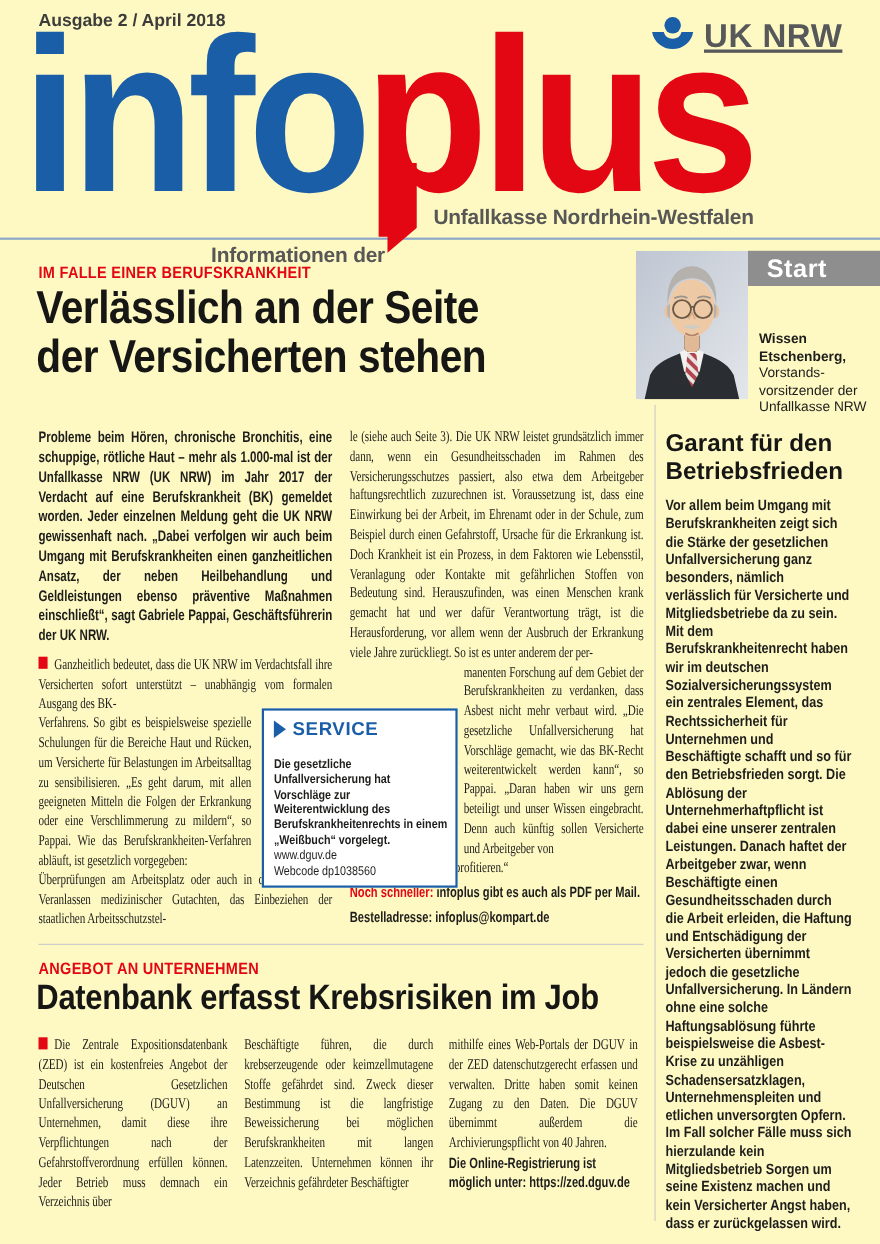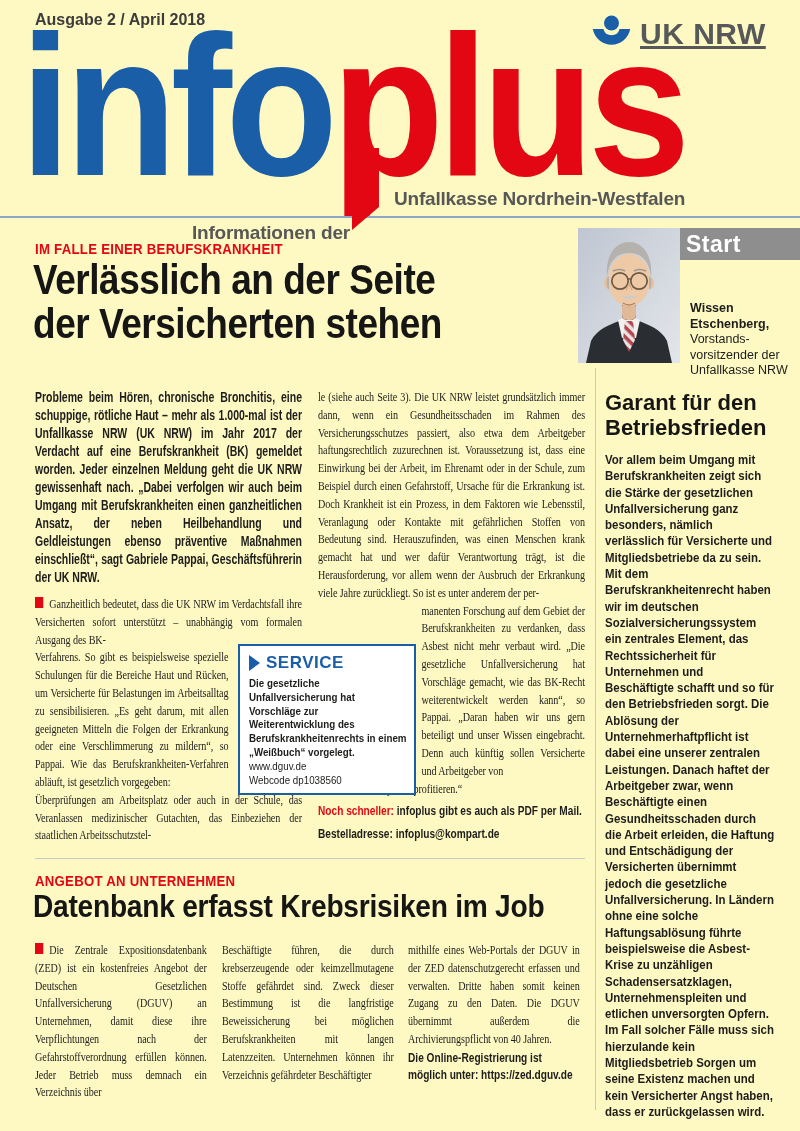--- a/index.html
+++ b/index.html
@@ -15,21 +15,21 @@
   .logo-text{font-size:30px;font-weight:bold;color:#57585a;letter-spacing:0.5px;text-decoration:underline;}
   .tagline-left{position:absolute;left:120px;top:188px;width:230px;text-align:right;
                 font-size:19px;font-weight:bold;color:#575756;letter-spacing:-0.2px;margin-top:34px;}
   .tagline-right{position:absolute;left:394px;top:188px;font-size:19px;font-weight:bold;
                  color:#575756;letter-spacing:-0.2px;white-space:nowrap;}
   .red-bar{position:absolute;left:352px;top:148px;width:27px;height:82px;background:#E30613;
            clip-path:polygon(0 0,100% 0,100% 72%,0 100%);}
   .blue-rule{position:absolute;left:0;top:216px;width:800px;height:2px;background:#8da8c7;}
   
   .start-tab{position:absolute;left:680px;top:228px;width:120px;height:32px;background:#8e8e8e;
-             color:#fff;font-size:23px;font-weight:bold;line-height:32px;padding-left:6px;
+             color:#fff;font-size:23px;font-weight:bold;line-height:32px;padding-left:17px;
              box-sizing:border-box;letter-spacing:0.5px;}
   .photo{position:absolute;left:578px;top:228px;width:102px;height:135px;}
   .caption{position:absolute;left:690px;top:301px;width:106px;font-size:12.5px;line-height:15.5px;}
   .caption .cap-name{font-weight:bold;}
   
   .kicker{position:absolute;color:#E30613;font-weight:bold;font-size:15px;letter-spacing:0.3px;
           transform:scaleX(0.88);transform-origin:0 0;white-space:nowrap;}
   .kicker1{left:35px;top:240px;}
   .h1{position:absolute;left:33px;top:258px;font-size:42px;line-height:44px;font-weight:bold;
       color:#161615;letter-spacing:-0.5px;transform:scaleX(0.88);transform-origin:0 0;white-space:nowrap;}
@@ -41,21 +41,21 @@
   .serif{font-family:"Liberation Serif",serif;font-size:13.5px;line-height:17.8px;
          letter-spacing:-0.1px;text-align:justify;margin:0;}
   .narrow-l{width:258px;}
   .narrow-r{margin-left:138px;width:218px;}
   .bullet{display:inline-block;width:11px;height:11px;background:#E30613;margin-right:8px;}
   .note{font-size:13.5px;line-height:17.5px;font-weight:bold;margin:5px 0 0 0;}
   .note-label{color:#E30613;}
   
   .svc{position:absolute;left:203px;top:256px;width:178px;box-sizing:border-box;background:#fff;
        border:2px solid #1A5EA8;padding:7px 9px 6px 9px;}
-  .svc-head{display:flex;align-items:center;gap:6px;margin-bottom:4px;}
+  .svc-head{display:flex;align-items:center;gap:6px;margin-bottom:16px;}
   .svc-tri{width:0;height:0;border-left:11px solid #1A5EA8;border-top:8px solid transparent;
            border-bottom:8px solid transparent;}
   .svc-title{color:#1A5EA8;font-size:17px;font-weight:bold;letter-spacing:0.5px;}
   .svc-body{transform:scaleX(0.85);transform-origin:0 0;width:186px;}
   .svc-text{font-size:11.5px;line-height:13.8px;font-weight:bold;margin:0;}
   .svc-link{font-size:11.5px;line-height:13.8px;margin:0;}
   
   .divider{position:absolute;left:35px;top:858px;width:550px;height:1px;background:#c9c9c9;}
   .kicker2{left:35px;top:872px;}
   .h2{position:absolute;left:33px;top:888px;font-size:32px;font-weight:bold;color:#161615;

